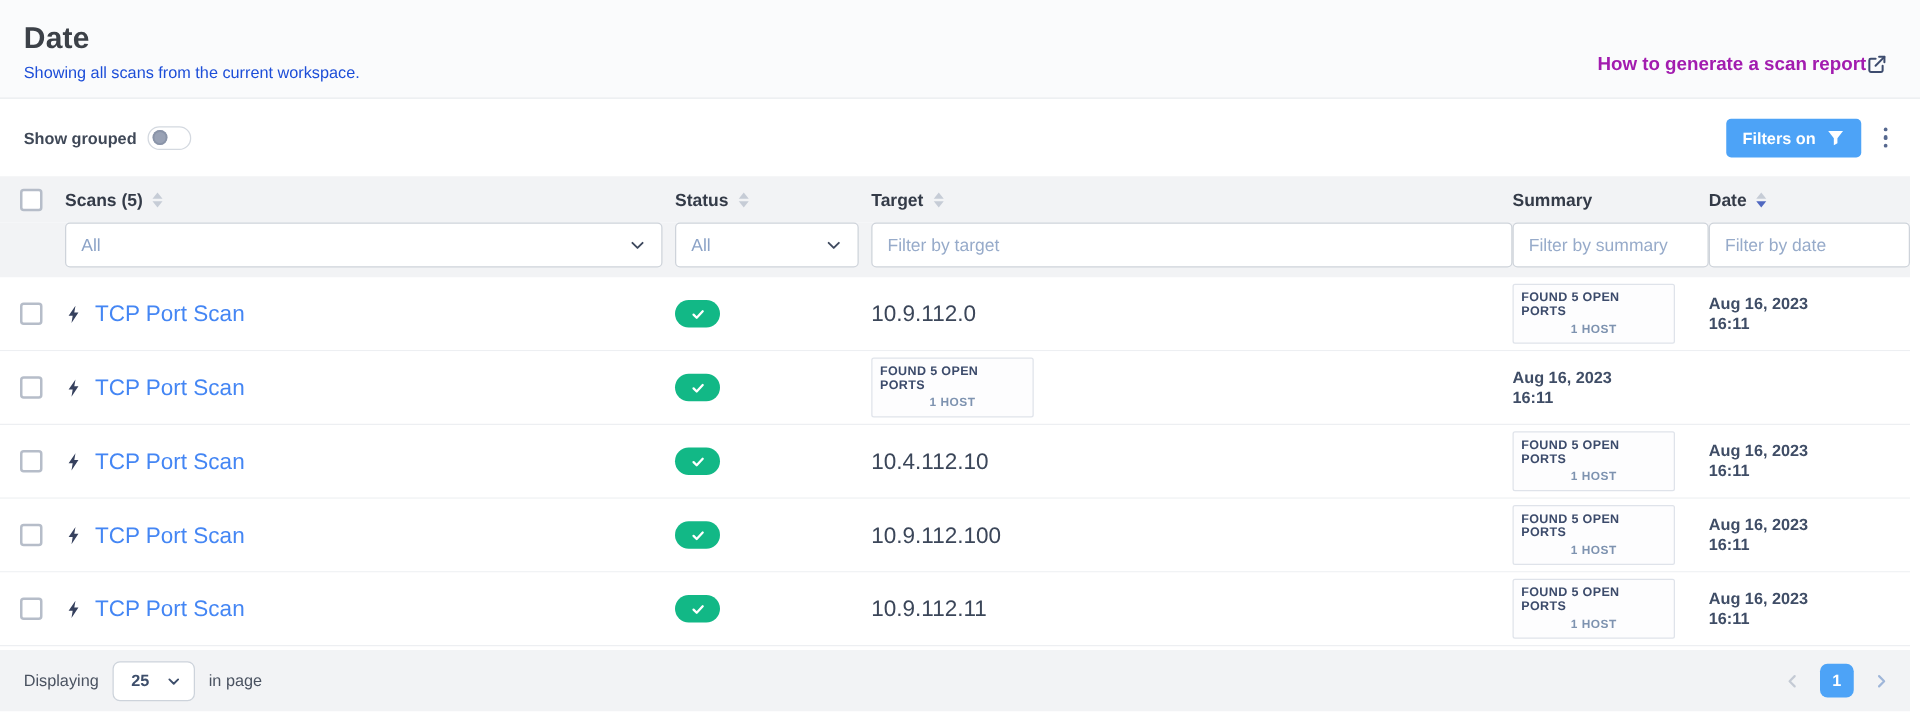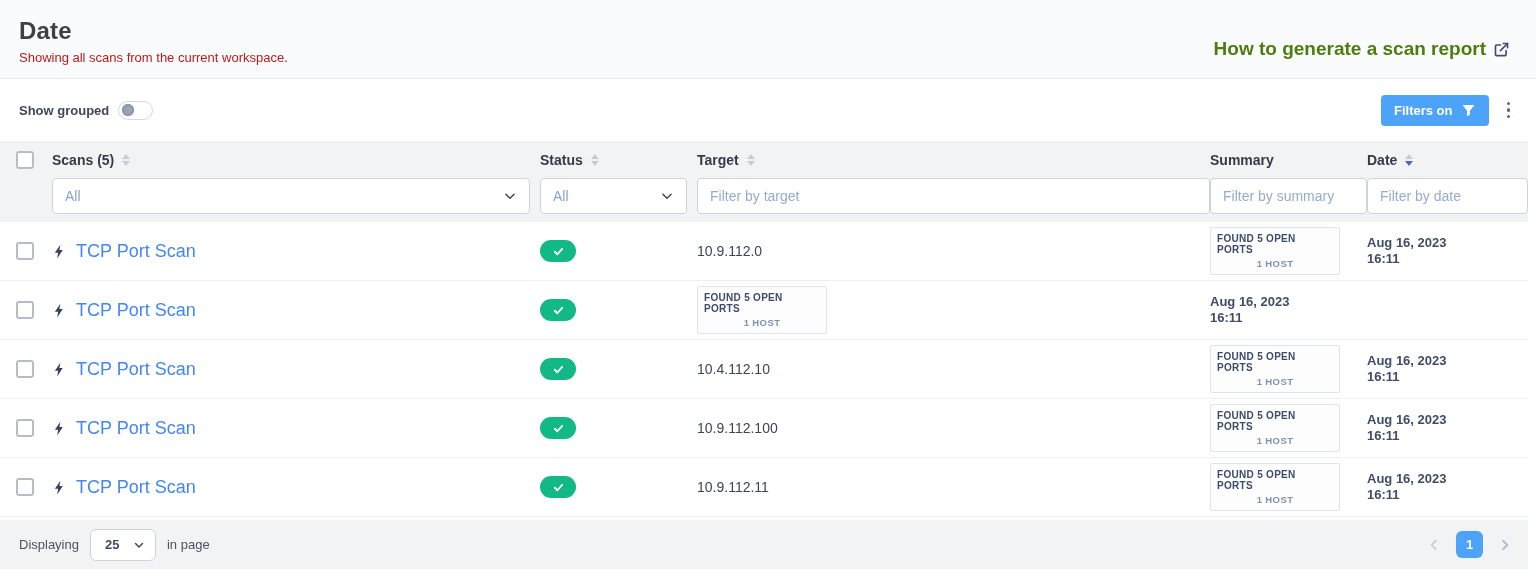--- a/index.html
+++ b/index.html
@@ -3,23 +3,23 @@
 <meta charset="utf-8">
 <style>
   * { margin: 0; padding: 0; box-sizing: border-box; }
   html, body { width: 1536px; height: 580px; overflow: hidden; background: #ffffff;
     font-family: "Liberation Sans", sans-serif; }
 
   
   .page-header { position: relative; height: 79px; background: #fafbfc; border-bottom: 1px solid #e9ebee;
     padding: 17px 26px 0 19px; }
   .page-title { font-size: 24px; font-weight: 700; color: #3c4148; letter-spacing: 0.2px; }
-  .page-subtitle { font-size: 13px; color: #b91c1c; margin-top: 5px; }
-  .help-link { position: absolute; right: 26px; bottom: 18px; display: flex; align-items: center; gap: 7px;
-    font-size: 19px; font-weight: 700; color: #4d7c0f; cursor: pointer; text-decoration: none; }
+  .page-subtitle { font-size: 13px; color: #1d4ed8; margin-top: 5px; }
+  .help-link { position: absolute; right: 26px; bottom: 18px; display: flex; align-items: center; 
+    font-size: 15px; font-weight: 700; color: #a21caf; cursor: pointer; text-decoration: none; }
 
   
   .toolbar { height: 62px; background: #ffffff; display: flex; align-items: center;
     justify-content: space-between; padding: 0 20px 0 19px; }
   .toolbar-left { display: flex; align-items: center; gap: 9px; }
   .show-grouped-label { font-size: 13px; font-weight: 700; color: #3f4857; }
   .toggle { width: 35px; height: 19px; border: 1px solid #d4d9e0; border-radius: 10px; background: #fff;
     position: relative; cursor: pointer; }
   .toggle .knob { position: absolute; left: 3px; top: 2.5px; width: 12px; height: 12px; border-radius: 50%;
     background: #99a2b5; box-shadow: inset 0 0 0 1.5px #8a94a8; }
@@ -54,21 +54,21 @@
 
   .checkbox { display: inline-block; width: 18px; height: 18px; border: 2px solid #b6bdc9; border-radius: 3px;
     background: #fff; cursor: pointer; }
 
   .trow { background: #fff; height: 59px; align-items: center; border-bottom: 1px solid #edeff2; }
   .cell { display: flex; align-items: center; }
   .c-scan { gap: 9px; }
   .scan-link { font-size: 18px; font-weight: 500; color: #4486f4; text-decoration: none; cursor: pointer; }
   .status-pill { width: 36px; height: 22px; border-radius: 11px; background: #12b886;
     display: flex; align-items: center; justify-content: center; }
-  .target-text { font-size: 14px; color: #3b4659; }
+  .target-text { font-size: 18px; color: #3b4659; }
   .summary-badge { width: 130px; min-height: 40px; background: #fdfdfe; border: 1px solid #dfe3ea;
     border-radius: 2px; display: flex; flex-direction: column; align-items: center; justify-content: center;
     padding: 5px 6px; cursor: pointer; }
   .summary-badge .s1 { font-size: 10px; font-weight: 700; color: #3c4b6b; letter-spacing: 0.3px; }
   .summary-badge .s2 { font-size: 9.5px; font-weight: 600; color: #7e93b0; letter-spacing: 0.4px; margin-top: 3px; }
   .c-date { flex-direction: column; align-items: flex-start; justify-content: center; }
   .c-date .d1, .c-date .d2 { font-size: 13px; font-weight: 700; color: #3f4d66; line-height: 1.25; }
 
   
   .tfooter { margin-top: 3px; height: 49px; background: #f2f3f5; display: flex; align-items: center;

